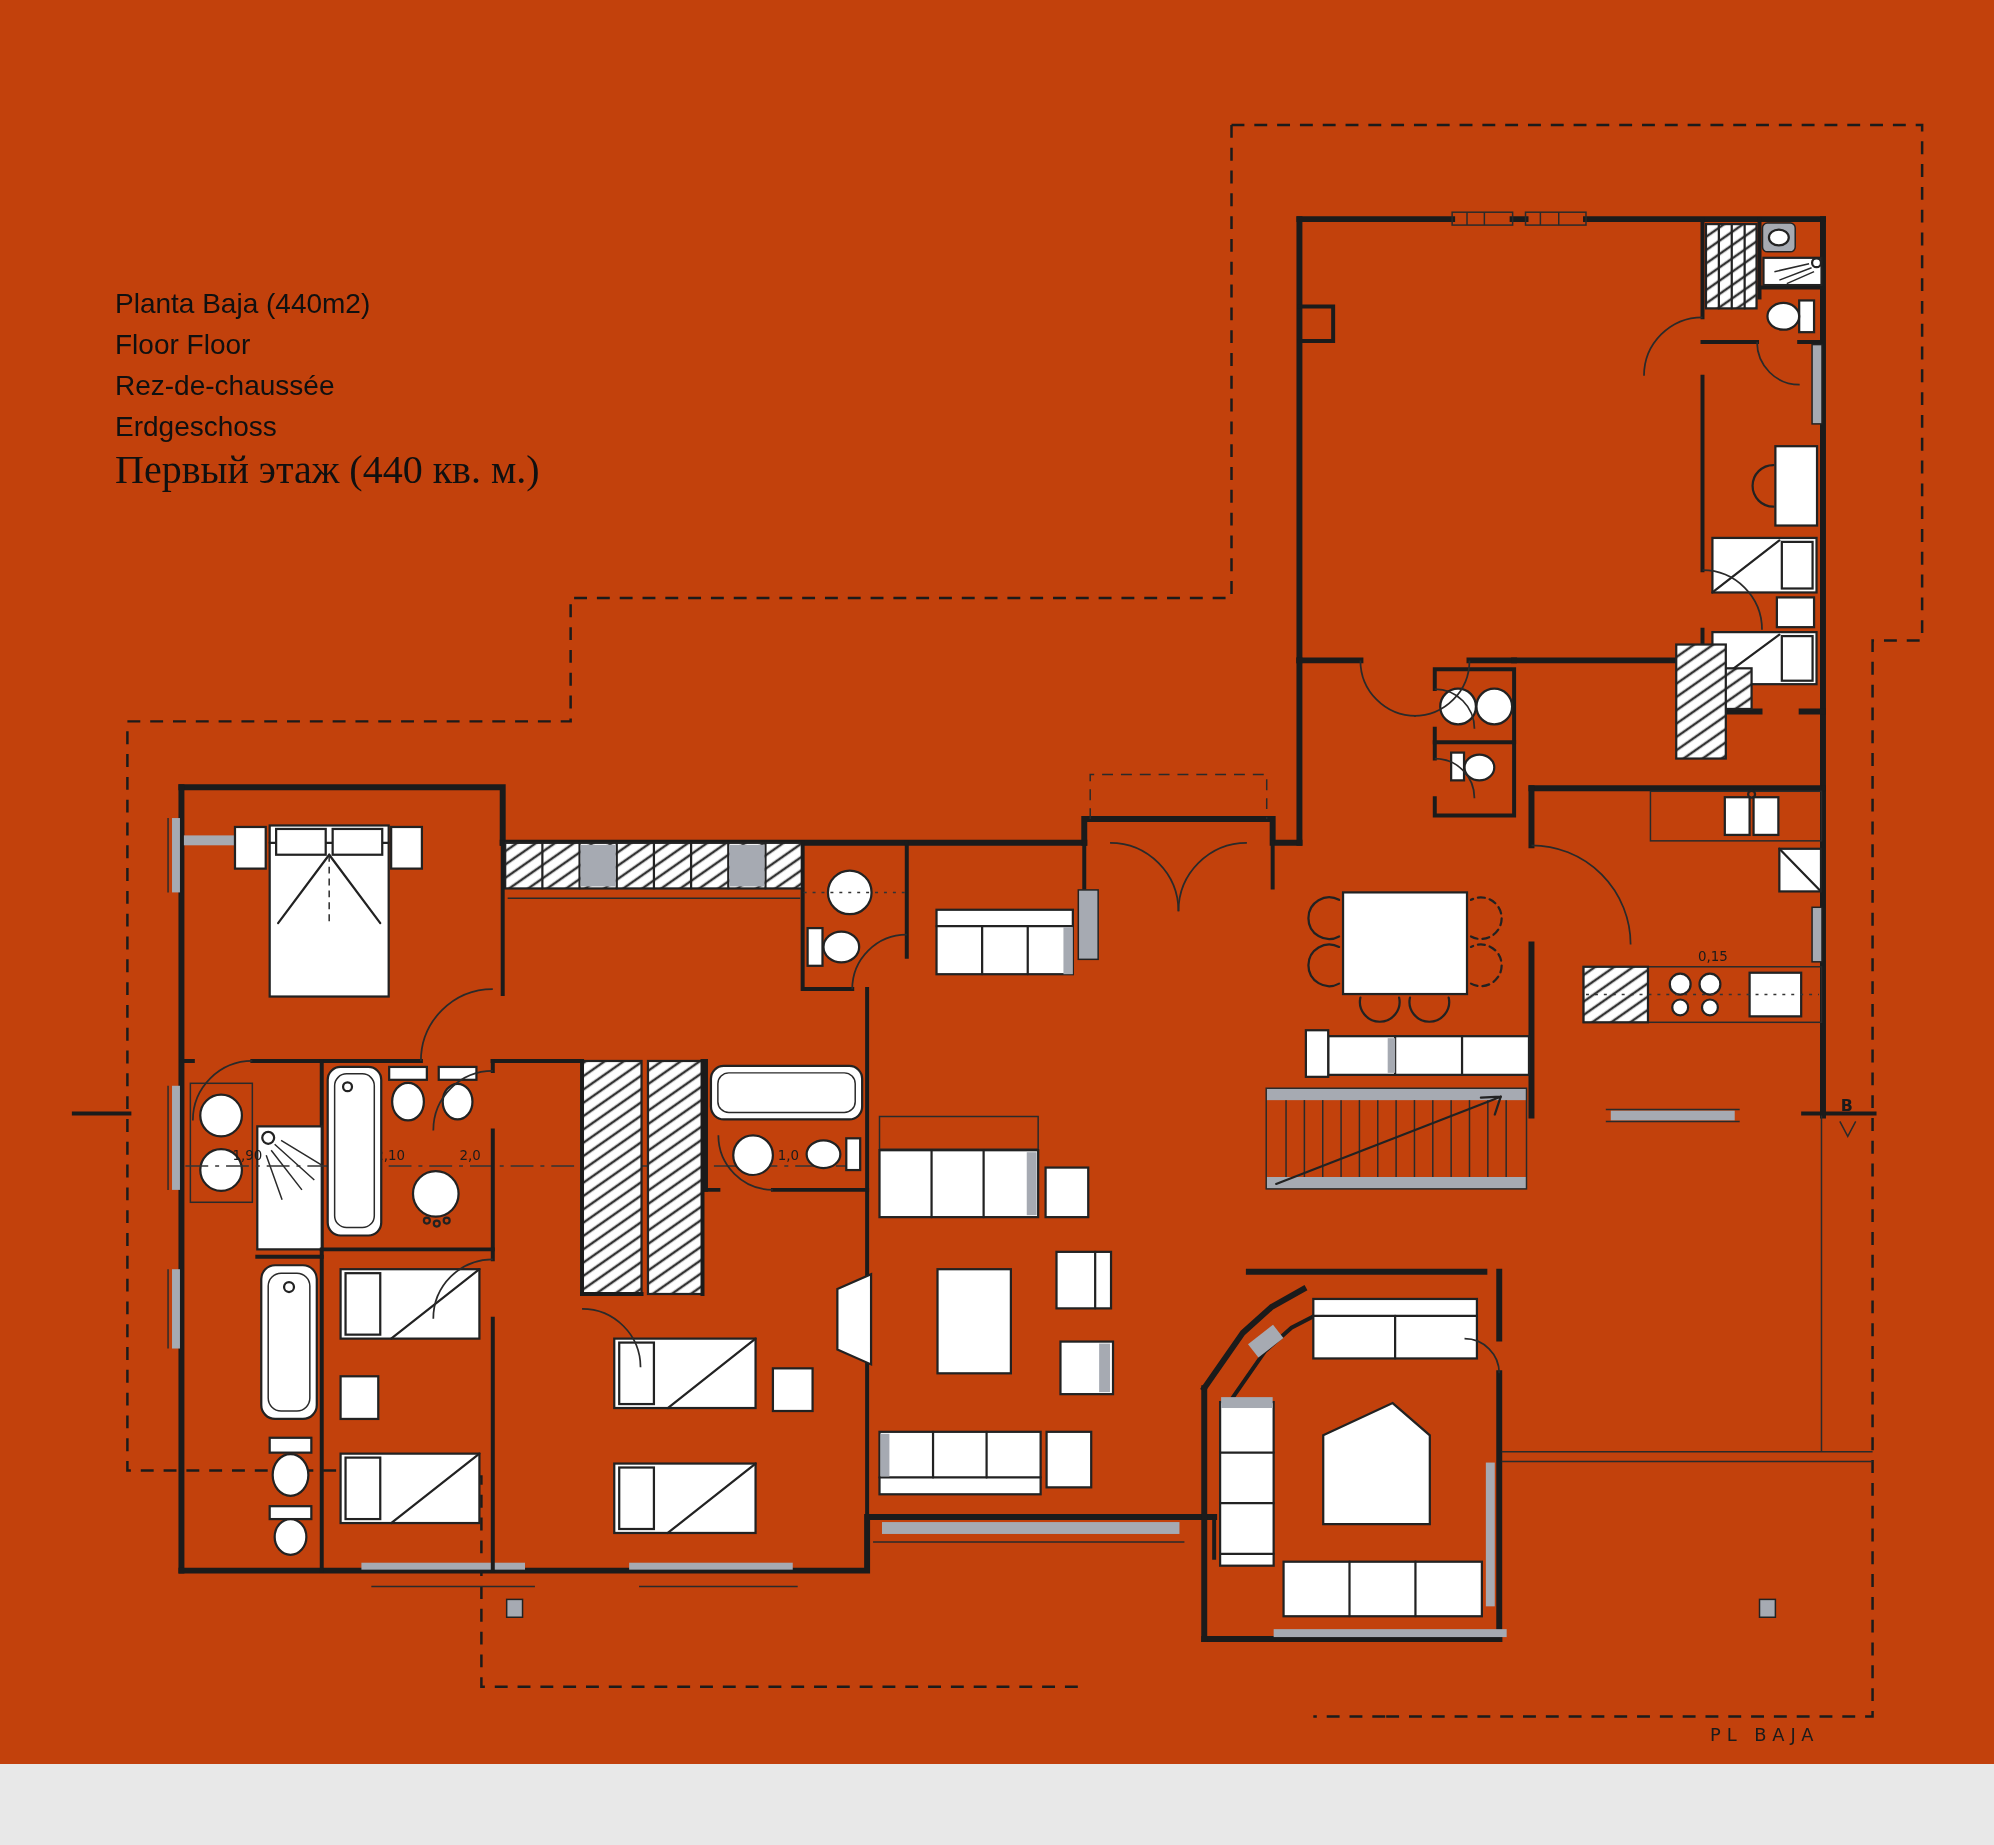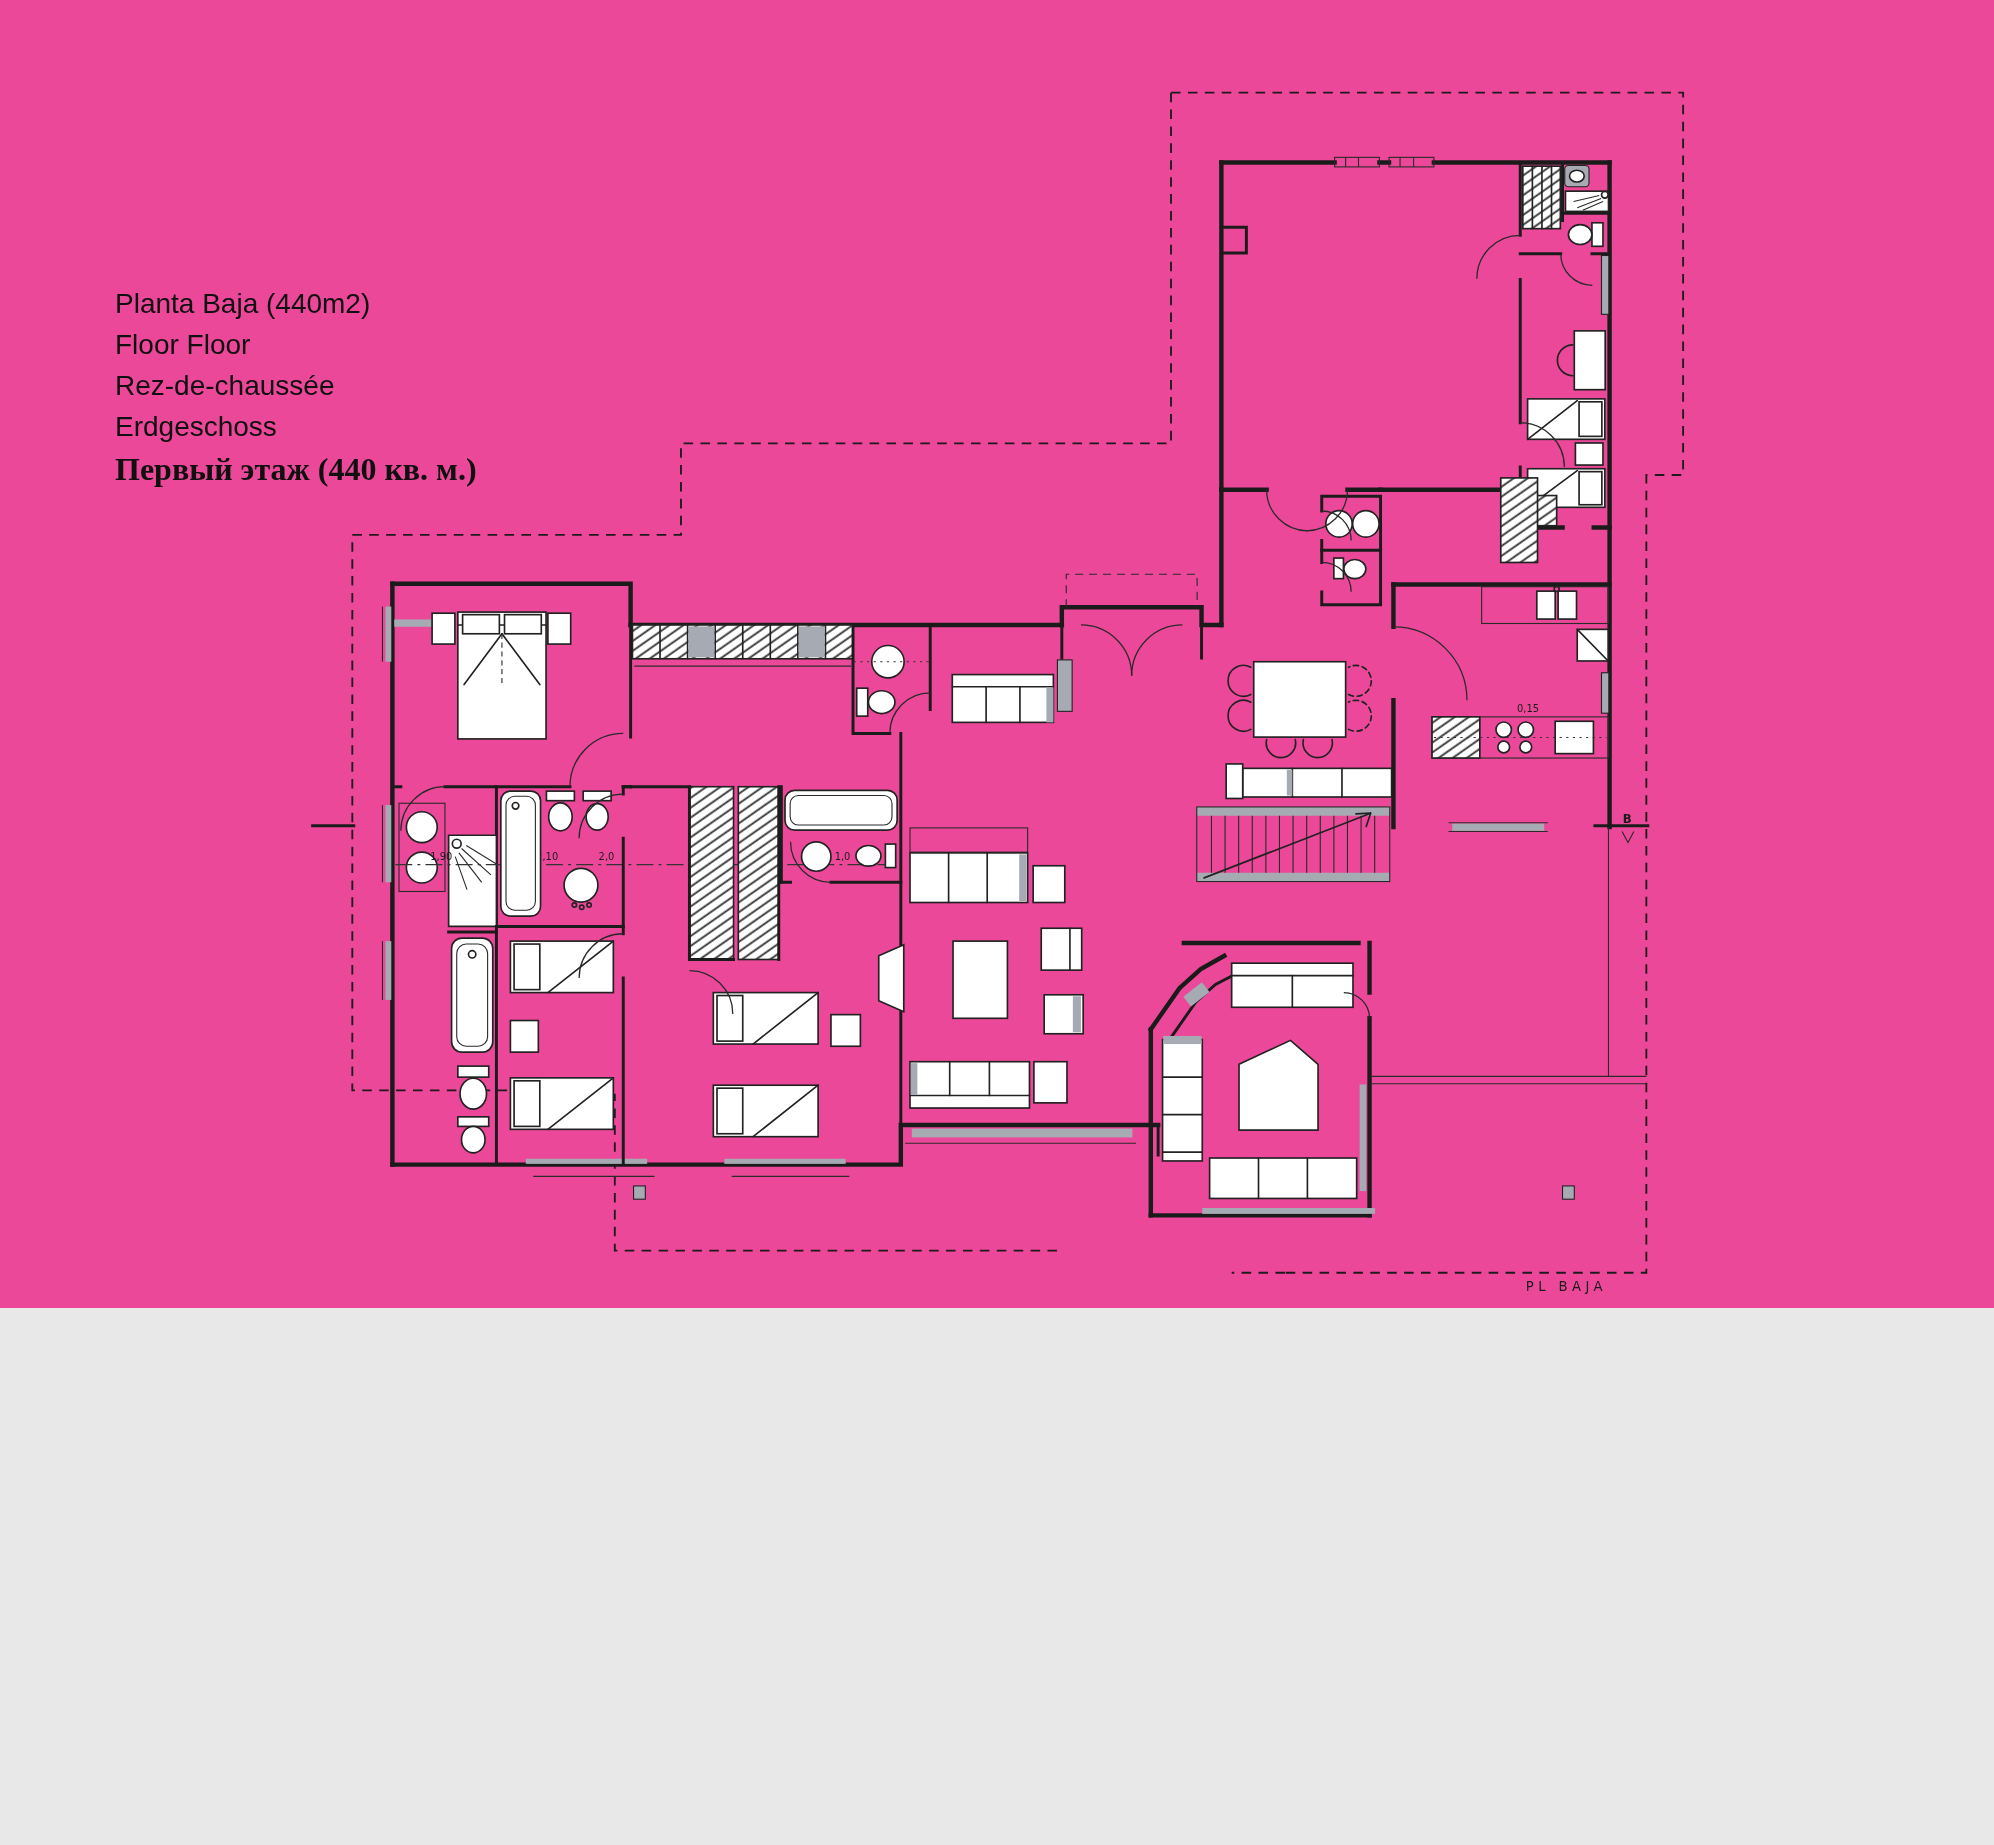--- a/index.html
+++ b/index.html
@@ -1,22 +1,22 @@
 <!DOCTYPE html>
 <html style="font-size:8.3px"><head>
 <meta charset="utf-8">
 <style>
   html,body{margin:0;padding:0;background:#e8e8e8;}
-  .sheet{position:relative;width:1995px;height:1308px;background:#ec4899;overflow:hidden;
+  .sheet{position:relative;width:1995px;height:1764px;background:#c2410c;overflow:hidden;
          font-family:"Liberation Sans",sans-serif;}
   .plan-svg{position:absolute;left:0;top:0;width:100%;height:100%;}
   .title-block{position:absolute;left:115px;top:283px;color:#101010;}
   .title-line{font-family:"Liberation Sans",sans-serif;font-size:28px;line-height:41px;
               font-stretch:condensed;letter-spacing:0px;white-space:nowrap;}
-  .title-line.cyr{font-family:"Liberation Serif",serif;font-size:32px;line-height:45px;font-weight:bold;}
+  .title-line.cyr{font-family:"Liberation Serif",serif;font-size:40px;line-height:45px;}
   
   .ext{fill:none;stroke:#1b1b1b;stroke-width:12;stroke-linecap:square;}
   .int{fill:none;stroke:#1b1b1b;stroke-width:8;stroke-linecap:square;}
   .fix{fill:none;stroke:#222;stroke-width:4.5;stroke-linecap:round;}
   .fix2{fill:#fff;stroke:#222;stroke-width:4.5;}
   .thin{fill:none;stroke:#2a2a2a;stroke-width:3;}
   .arc{fill:none;stroke:#2a2a2a;stroke-width:3.5;}
   .bound{fill:none;stroke:#1b1b1b;stroke-width:5;stroke-dasharray:26 20;}
   .cline{fill:none;stroke:#333;stroke-width:3;stroke-dasharray:46 14 8 14;}
   .dots{fill:none;stroke:#333;stroke-width:3;stroke-dasharray:6 12;}

